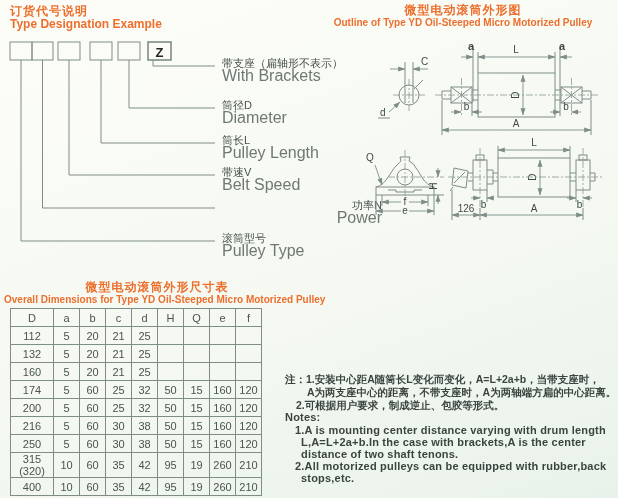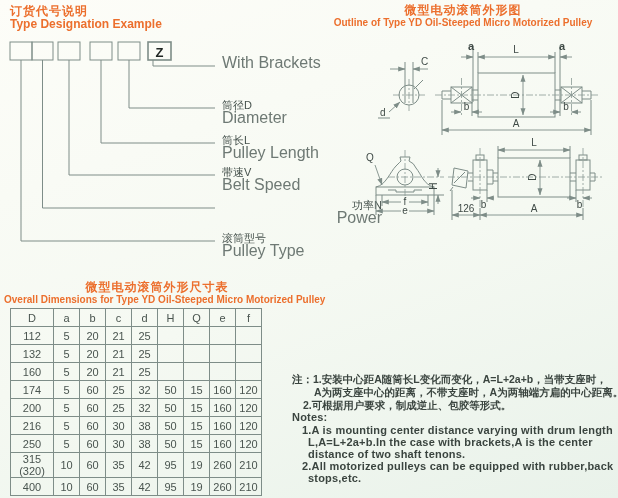--- a/index.html
+++ b/index.html
@@ -26,21 +26,21 @@
   text.zcode{font-size:13px;font-weight:bold;fill:#202623;font-family:"Liberation Sans","DejaVu Sans",sans-serif;}
   
   #dim-table{position:absolute;left:10px;top:308px;border-collapse:collapse;
              border:1.5px solid #6d7d77;}
   #dim-table th,#dim-table td{border:1px solid #7e8d88;text-align:center;vertical-align:middle;
              font-size:11px;color:#49544f;padding:0 1px;height:17px;font-weight:normal;
              white-space:pre-line;line-height:12px;}
   #dim-table th:first-child,#dim-table td:first-child{width:40px;}
   #dim-table th,#dim-table td{min-width:23px;}
   
-  #notes{position:absolute;left:292px;top:373px;width:315px;color:#3a443f;}
+  #notes{position:absolute;left:285px;top:373px;width:315px;color:#3a443f;}
   #notes div{white-space:nowrap;}
   .nzh{font-size:10.5px;font-weight:600;line-height:12.8px;}
   .nen{font-size:11px;font-weight:600;line-height:12.2px;letter-spacing:0.2px;}
   .ind10{padding-left:10px;} .ind16{padding-left:16px;} .ind22{padding-left:22px;} .ind11{padding-left:11px;}
 </style>
 </head>
 <body>
 
 <div id="page">
 
@@ -61,20 +61,21 @@
 
     <polyline class="ln" points="145,20 145,26 207,26"></polyline>
     <polyline class="ln" points="121,20 121,68 207,68"></polyline>
     <polyline class="ln" points="93,20 93,103 207,103"></polyline>
     <polyline class="ln" points="61,20 61,135 207,135"></polyline>
     <polyline class="ln" points="34.5,20 34.5,168 207,168"></polyline>
     <polyline class="ln" points="13,20 13,201 207,201"></polyline>
   </svg>
 
   <div class="des-label" style="top:57px;">
+    <div class="zh">带支座（扁轴形不表示）</div>
     <div class="en">With Brackets</div>
   </div>
   <div class="des-label" style="top:99px;">
     <div class="zh">筒径D</div>
     <div class="en">Diameter</div>
   </div>
   <div class="des-label" style="top:134px;">
     <div class="zh">筒长L</div>
     <div class="en">Pulley Length</div>
   </div>

